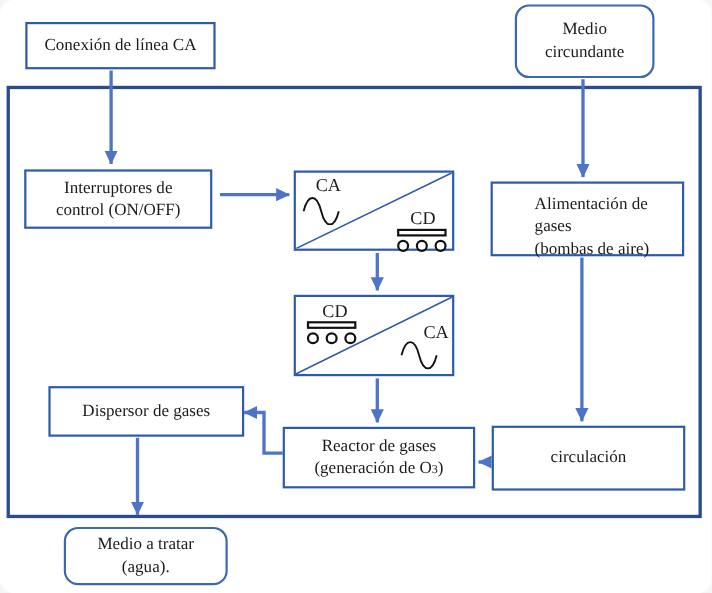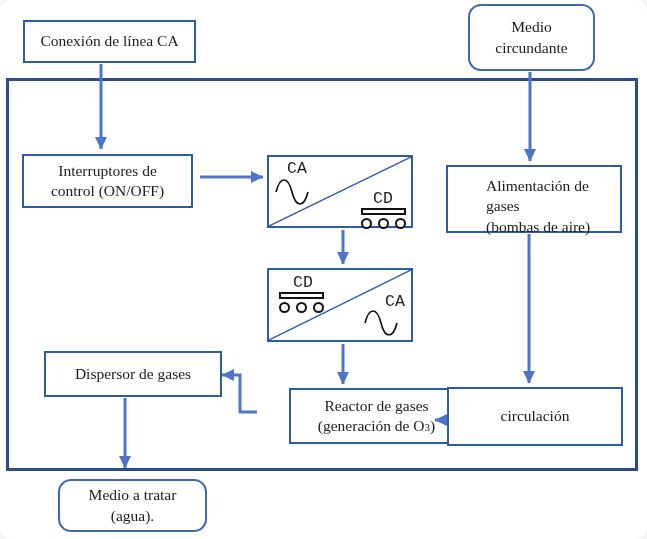--- a/index.html
+++ b/index.html
@@ -50,21 +50,20 @@
     border-color: var(--rounded-border);
   }
   .left-align {
     text-align: left;
     justify-content: flex-start;
     padding: 9px 6px 0 13px;
   }
   .conv {
     
     display: block;
-    font-family: Liberation Mono, monospace;
   }
   .conv-label {
     position: absolute;
     font-size: 16.5px;
     color: var(--text);
   }
   .conv-svg {
     position: absolute;
     left: 0; top: 0;
   }
@@ -163,21 +162,21 @@
 
   <div class="box left-align" style="left:446px; top:165px; width:176px; height:68px;padding-left:38px;">
     <span>Alimentación de gases</span>
     <span>(bombas de aire)</span>
   </div>
 
   <div class="box" style="left:44px; top:351px; width:178px; height:46px;">
     <span>Dispersor de gases</span>
   </div>
 
-  <div class="box" style="left:257px; top:388px; width:175px; height:56px;margin-left:32px;">
+  <div class="box" style="left:257px; top:388px; width:175px; height:56px;">
     <span>Reactor de gases</span>
     <span>
       <span>(generación de O</span><span class="sub">3</span><span>)</span>
     </span>
   </div>
 
   <div class="box" style="left:447px; top:387px; width:176px; height:59px;">
     <span>circulación</span>
   </div>
 

